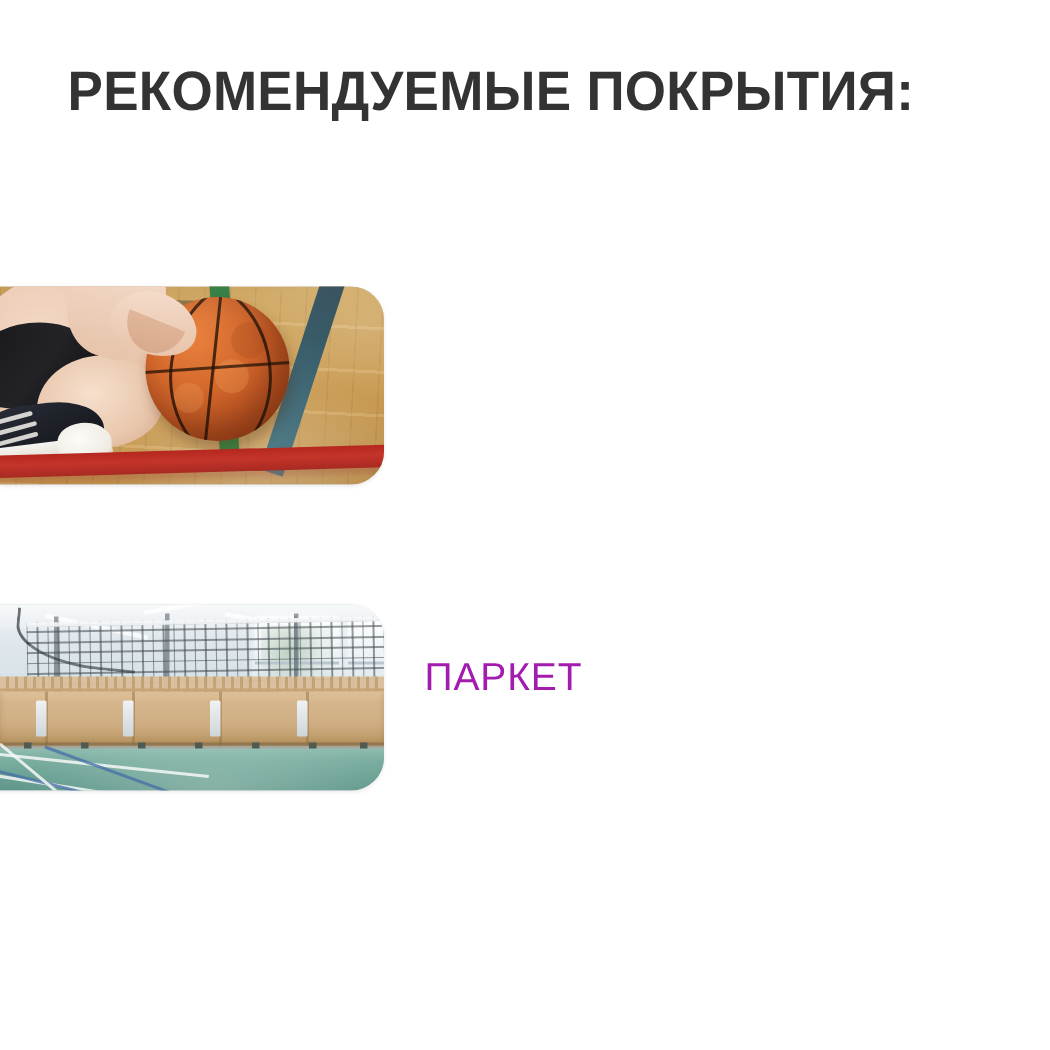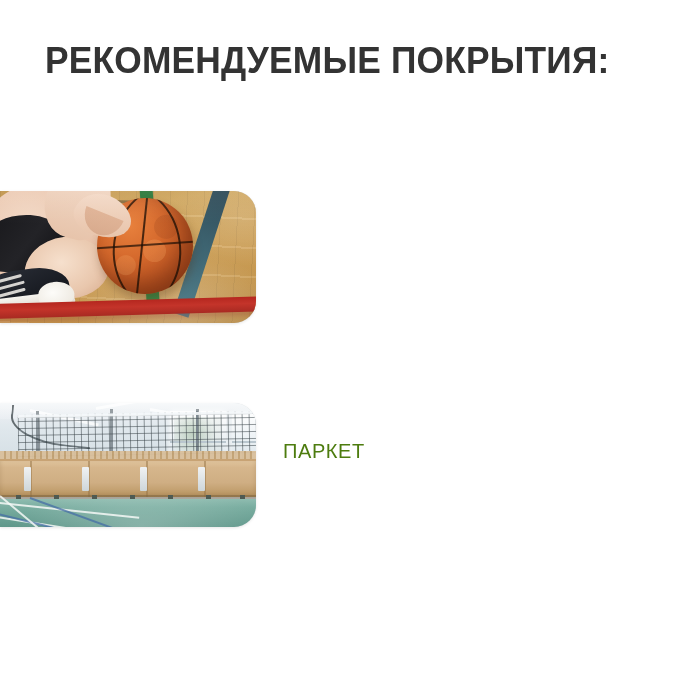--- a/index.html
+++ b/index.html
@@ -59,22 +59,22 @@
   #thumb-pvc     { height: 124px; }
 
   .thumb-inner {
     position: absolute;
     inset: 0;
   }
 
   .caption {
     position: absolute;
     left: 283px;
-    color: #4d7c0f;
-    font-size: 20px;
+    color: #a21caf;
+    font-size: 26px;
     line-height: 37px;
     font-weight: 400;
     letter-spacing: 0.6px;
     white-space: pre-line;
   }
   #caption-parquet { top: 242px; }
 
   
   .parquet-floor {
     position: absolute;

